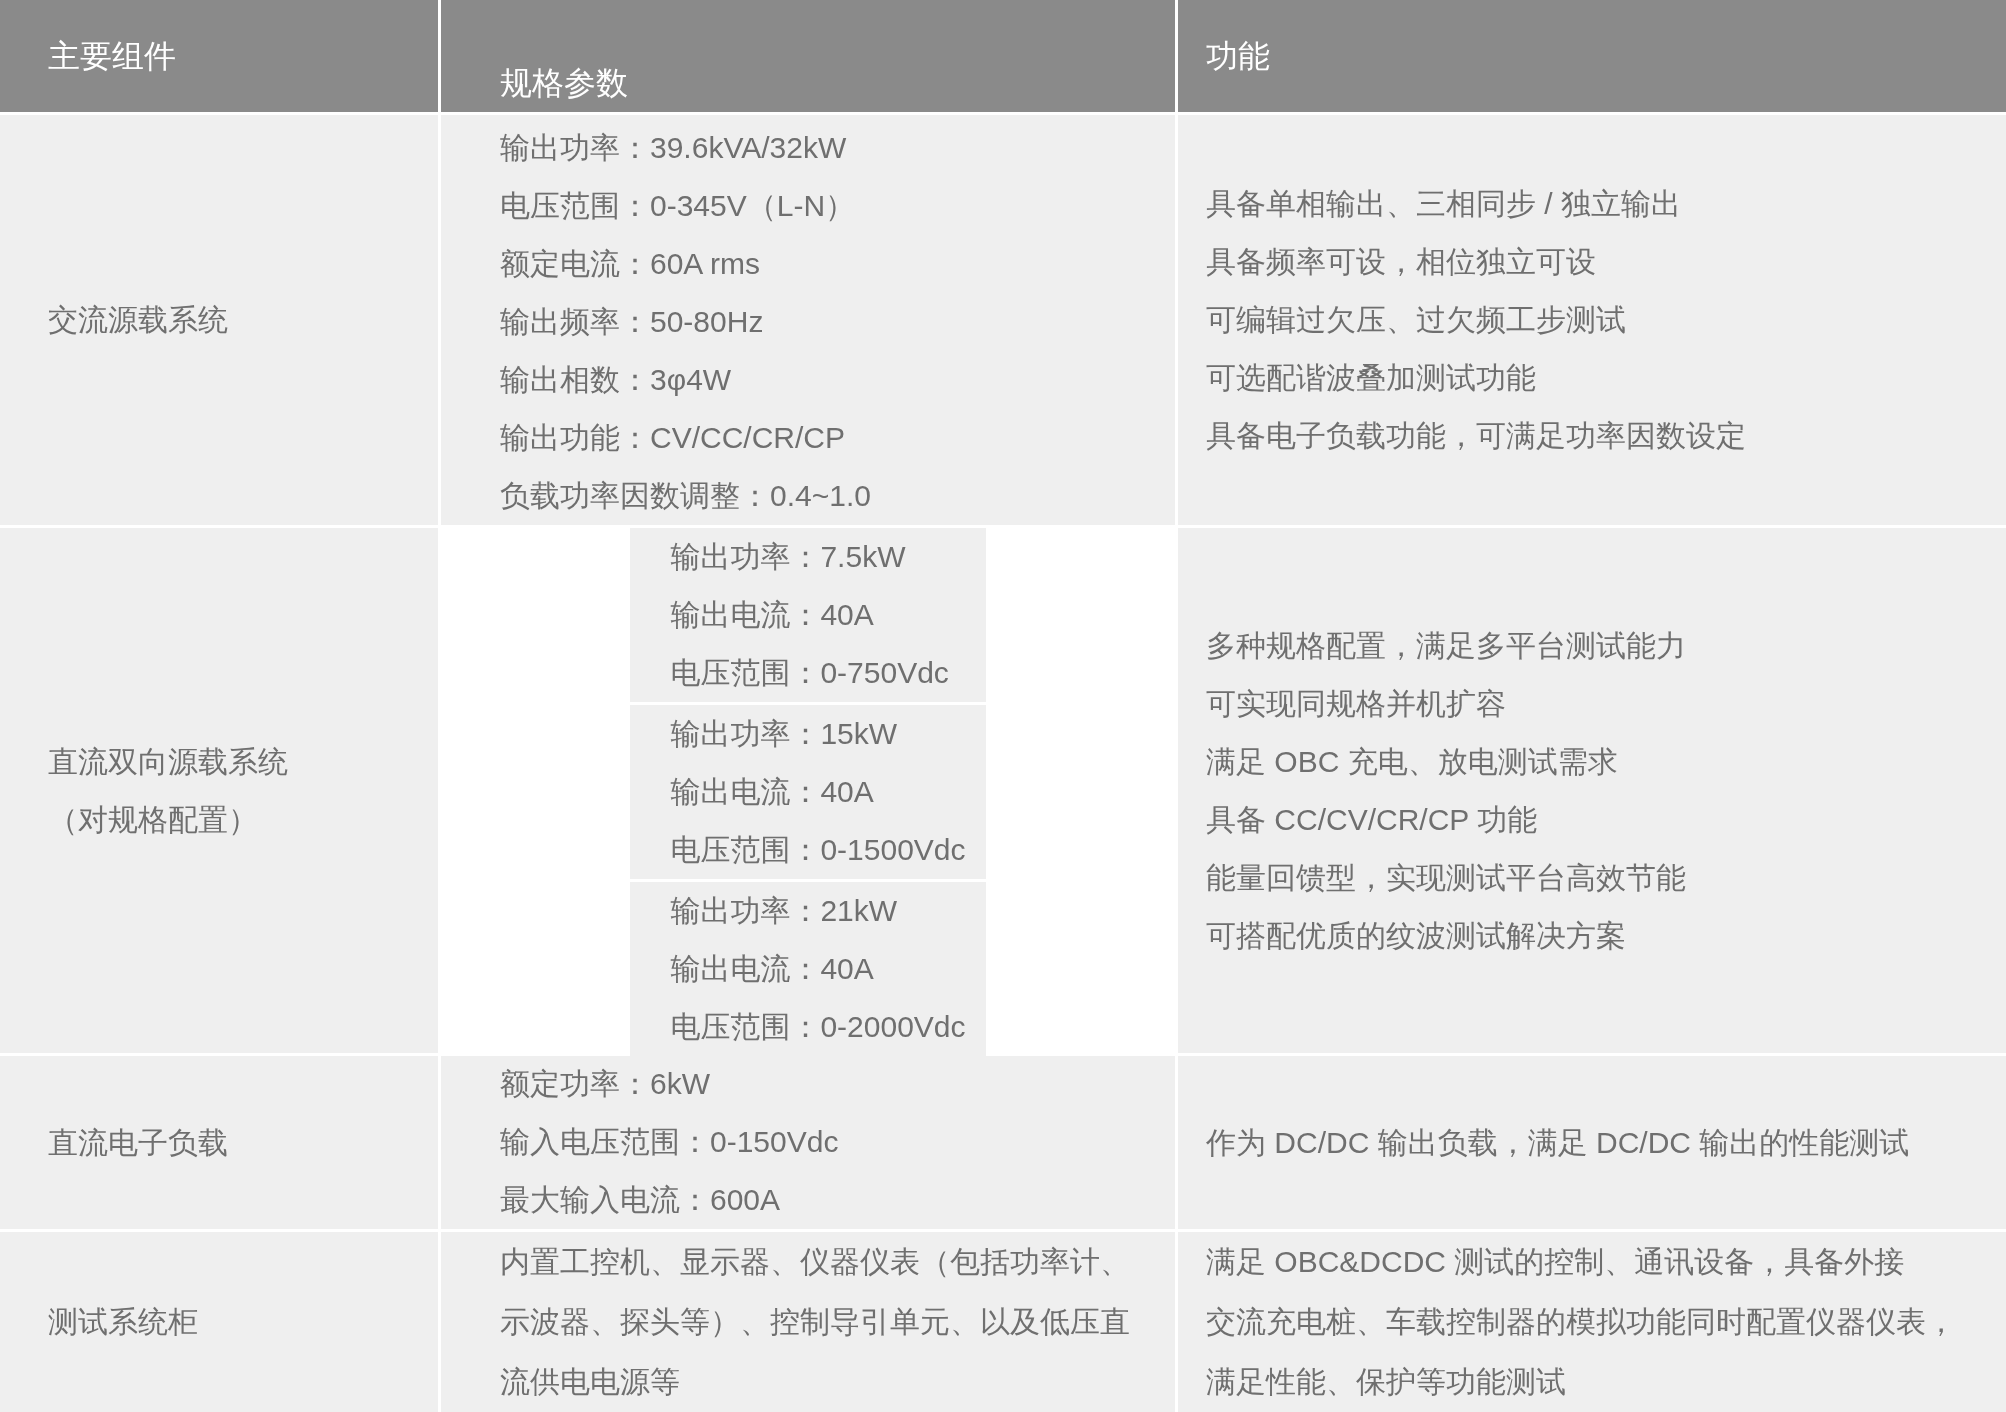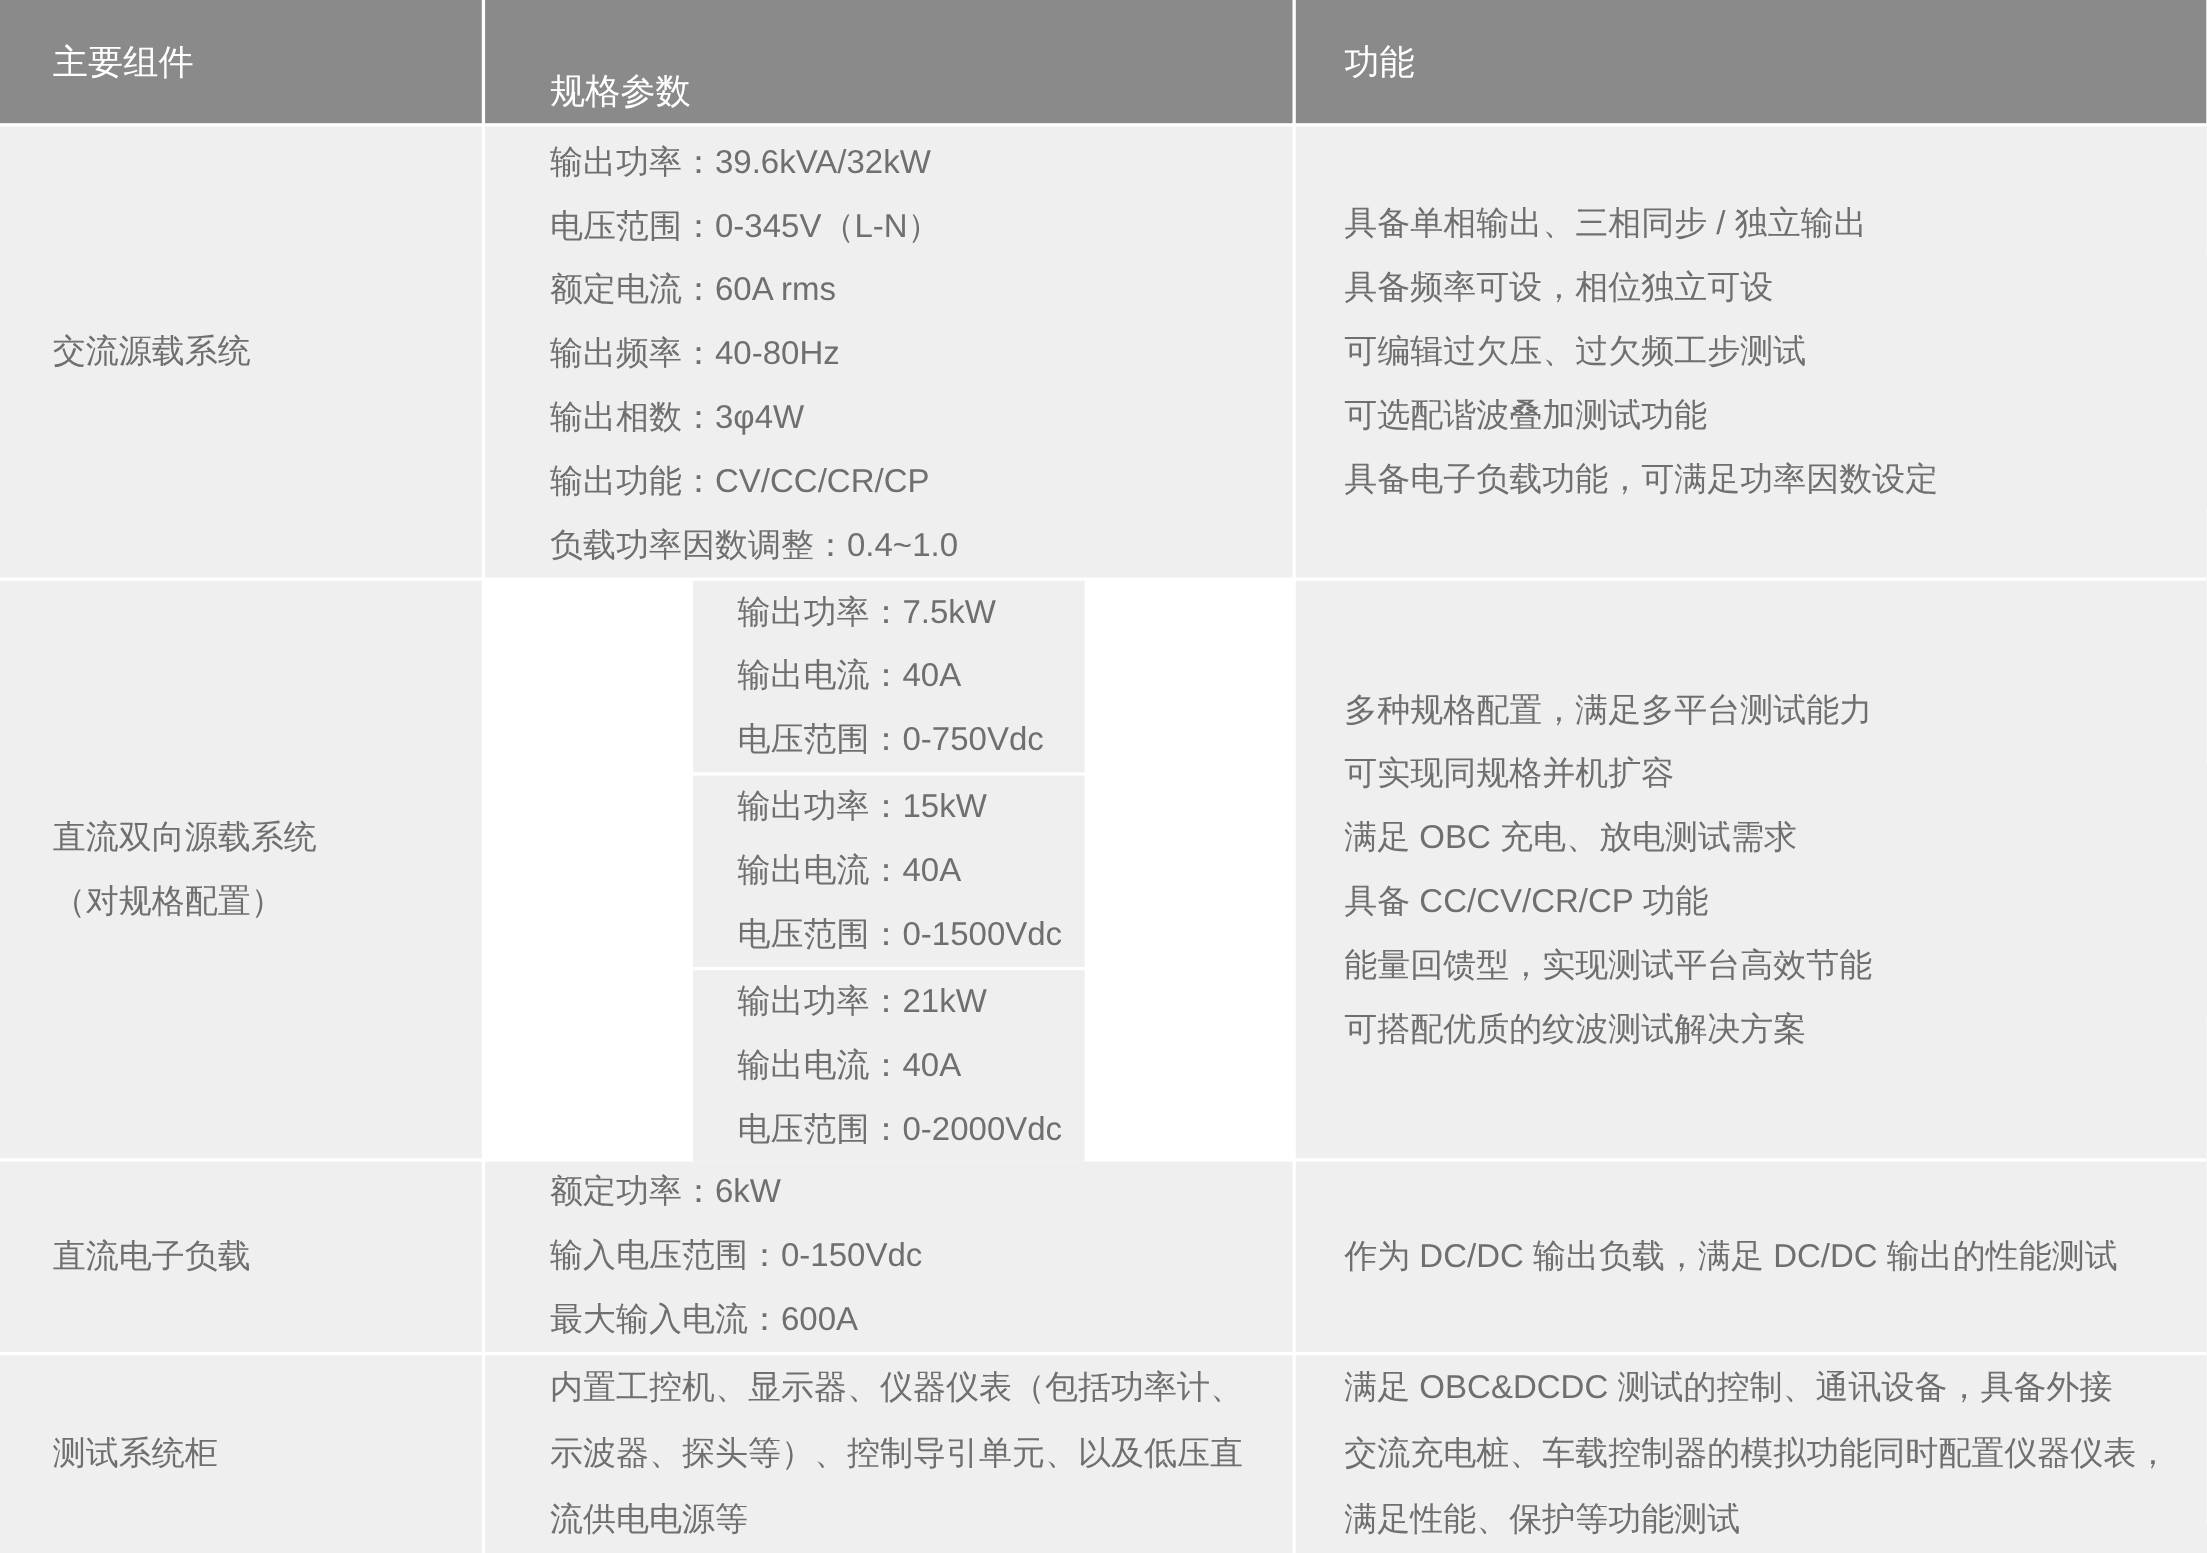--- a/index.html
+++ b/index.html
@@ -30,21 +30,21 @@
     flex-direction:column;
     justify-content:center;
   }
   .cell.head{
     background:var(--header-bg);
     color:var(--header-text);
     font-size:32px;
   }
   .pad-c1{padding-left:48px;padding-right:20px;}
   .pad-c2{padding-left:59px;padding-right:20px;justify-content:flex-end;}
-  .pad-c3{padding-left:44px;padding-right:20px;}
+  .pad-c3{padding-left:28px;padding-right:20px;}
   .line{line-height:58px;white-space:nowrap;}
   .wrapline{line-height:60px;white-space:nowrap;}
 
   
   .subgrid{
     background:var(--divider);
     display:grid;
     grid-template-rows:1fr 1fr 1fr;
     gap:3px;
     padding:0;
@@ -73,21 +73,21 @@
     <div class="line">功能</div>
   </div>
 
   <div class="cell pad-c1">
     <div class="line">交流源载系统</div>
   </div>
   <div class="cell pad-c2">
     <div class="line">输出功率：39.6kVA/32kW</div>
     <div class="line">电压范围：0-345V（L-N）</div>
     <div class="line">额定电流：60A rms</div>
-    <div class="line">输出频率：40-80Hz</div>
+    <div class="line">输出频率：50-80Hz</div>
     <div class="line">输出相数：3φ4W</div>
     <div class="line">输出功能：CV/CC/CR/CP</div>
     <div class="line">负载功率因数调整：0.4~1.0</div>
   </div>
   <div class="cell pad-c3">
     <div class="line">具备单相输出、三相同步 / 独立输出</div>
     <div class="line">具备频率可设，相位独立可设</div>
     <div class="line">可编辑过欠压、过欠频工步测试</div>
     <div class="line">可选配谐波叠加测试功能</div>
     <div class="line">具备电子负载功能，可满足功率因数设定</div>

